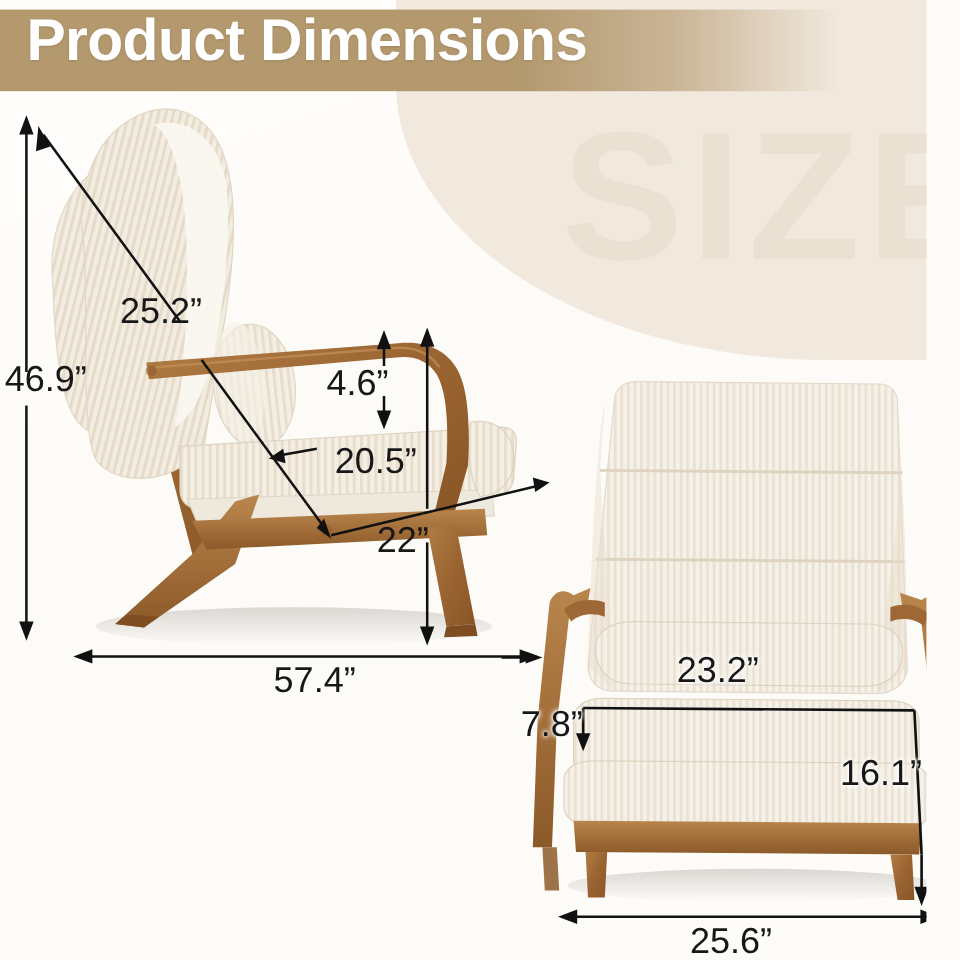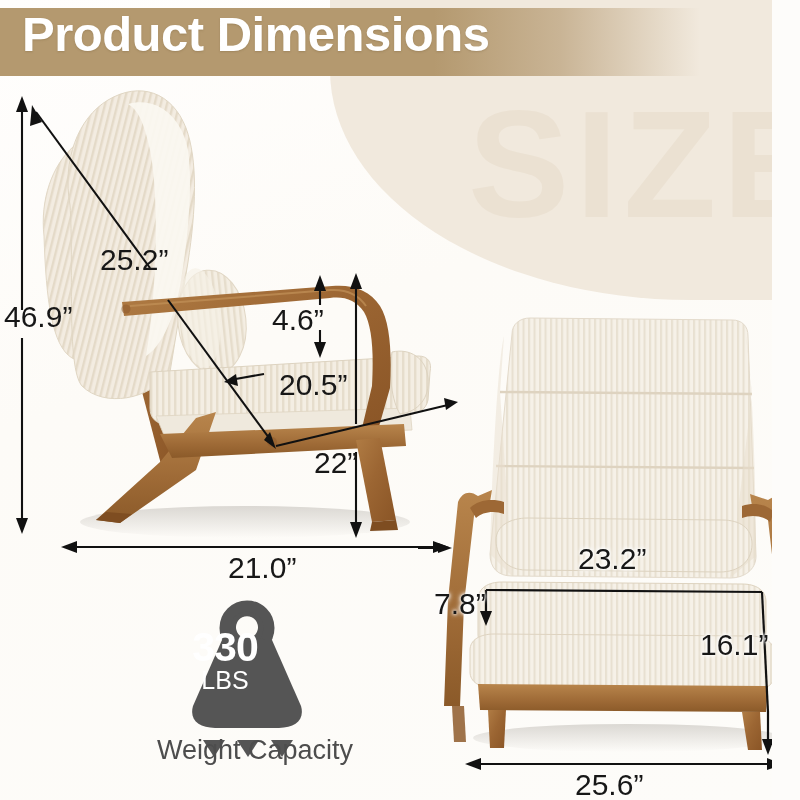--- a/index.html
+++ b/index.html
@@ -198,22 +198,22 @@
       <line x1="68" y1="547" x2="442" y2="547"></line>
       <path d="M61,547 L77,541 L77,553 Z" fill="#111" stroke="none"></path>
       <path d="M449,547 L433,541 L433,553 Z" fill="#111" stroke="none"></path>
     </g>
   </svg>
 
   <div class="dim big" style="left:4px;top:300px;">46.9”</div>
   <div class="dim big" style="left:100px;top:243px;">25.2”</div>
   <div class="dim big" style="left:272px;top:303px;">4.6”</div>
   <div class="dim big" style="left:259px;top:368px;margin-left:20px;">20.5”</div>
-  <div class="dim big" style="left:314px;top:434px;margin-top:12px;">22”</div>
-  <div class="dim big" style="left:228px;top:551px;">21.0”</div>
+  <div class="dim big" style="left:314px;top:434px;">22”</div>
+  <div class="dim big" style="left:228px;top:551px;">57.4”</div>
 
   <svg class="ov" viewBox="0 0 800 800">
 
     <ellipse cx="628" cy="738" rx="155" ry="14" fill="url(#shadowG)"></ellipse>
 
     <path d="M512,334 C512,324 520,318 530,318 L732,320 C742,320 748,326 748,336
              L756,556 C756,570 744,578 730,578 L512,576 C498,576 490,568 490,554 Z" fill="url(#ribR)" stroke="#e3dacb" stroke-width="1"></path>
 
     <path d="M500,392 L752,394" stroke="#ded3c0" stroke-width="2.4" fill="none"></path>
     <path d="M496,466 L754,468" stroke="#ded3c0" stroke-width="2.4" fill="none"></path>
@@ -261,39 +261,19 @@
       <path d="M783,764 L767,758 L767,770 Z" fill="#111" stroke="none"></path>
 
       <line x1="768" y1="712" x2="768" y2="748" stroke="#111" stroke-width="2.2"></line>
       <path d="M768,755 L762,739 L774,739 Z" fill="#111" stroke="none"></path>
 
       <line x1="418" y1="548" x2="446" y2="548" stroke="#111" stroke-width="2"></line>
       <path d="M452,548 L438,543 L438,553 Z" fill="#111" stroke="none"></path>
     </g>
   </svg>
 
-  <div class="dim big wt" style="left:578px;top:542px;">23.2”</div>
+  <div class="dim big wt" style="left:564px;top:542px;">23.2”</div>
   <div class="dim big wt" style="left:434px;top:587px;">7.8”</div>
   <div class="dim big wt" style="left:700px;top:628px;">16.1”</div>
   <div class="dim big" style="left:575px;top:768px;">25.6”</div>
 
-  <div class="weight-wrap">
-    <svg width="290" height="180" viewBox="0 0 290 180">
-
-      <path d="M100,28 a22,22 0 0 1 44,0 a22,22 0 0 1 -7,16 l-10,-7
-               a11,11 0 1 0 -10,0 l-10,7 a22,22 0 0 1 -7,-16 Z" fill="#555"></path>
-      <circle cx="122" cy="28" r="22" fill="none" stroke="#555" stroke-width="11"></circle>
-
-      <path d="M98,42 C104,36 140,36 146,42 L172,104 C176,118 168,126 152,126
-               L92,126 C76,126 68,118 72,104 Z" fill="#555"></path>
-      <path d="M97,40 L147,40 L176,106 C180,120 170,128 154,128
-               L90,128 C74,128 64,120 68,106 Z" fill="#555"></path>
-
-      <path d="M78,140 L100,140 L89,157 Z" fill="#555"></path>
-      <path d="M112,140 L134,140 L123,157 Z" fill="#555"></path>
-      <path d="M146,140 L168,140 L157,157 Z" fill="#555"></path>
-    </svg>
-    <div class="weight-num">330</div>
-    <div class="weight-unit">LBS</div>
-    <div class="weight-label">Weight Capacity</div>
-  </div>
 
 </div>
 
 </body></html>

